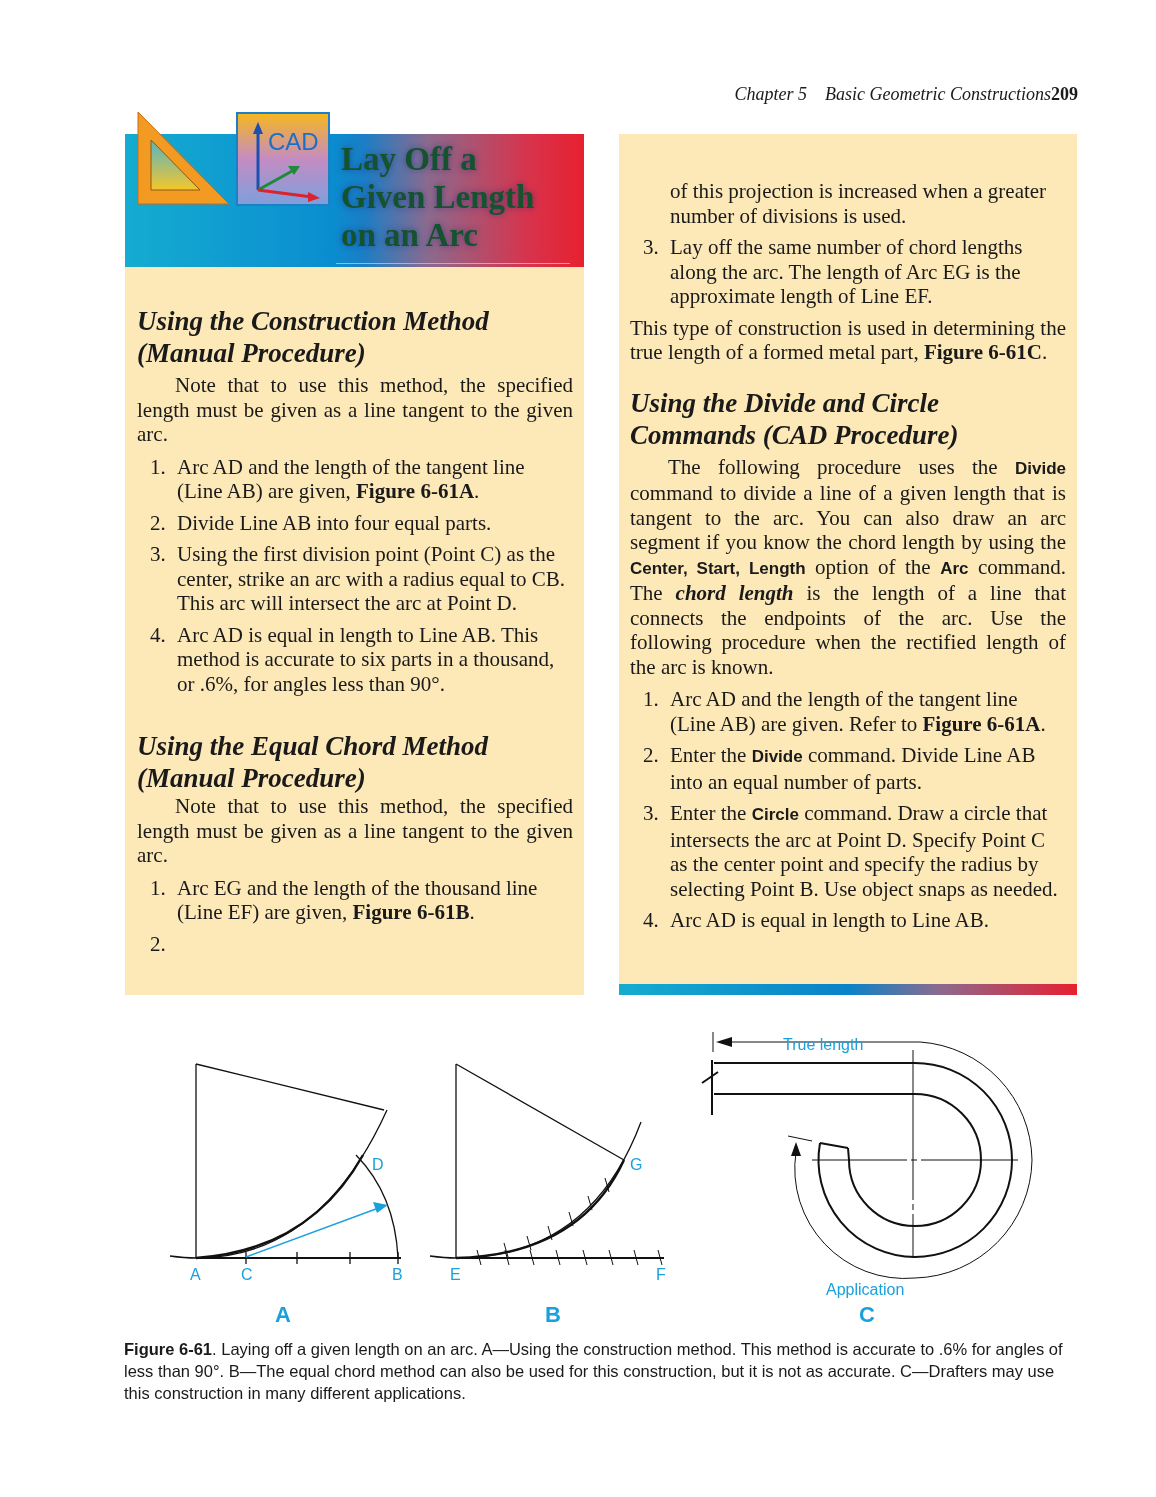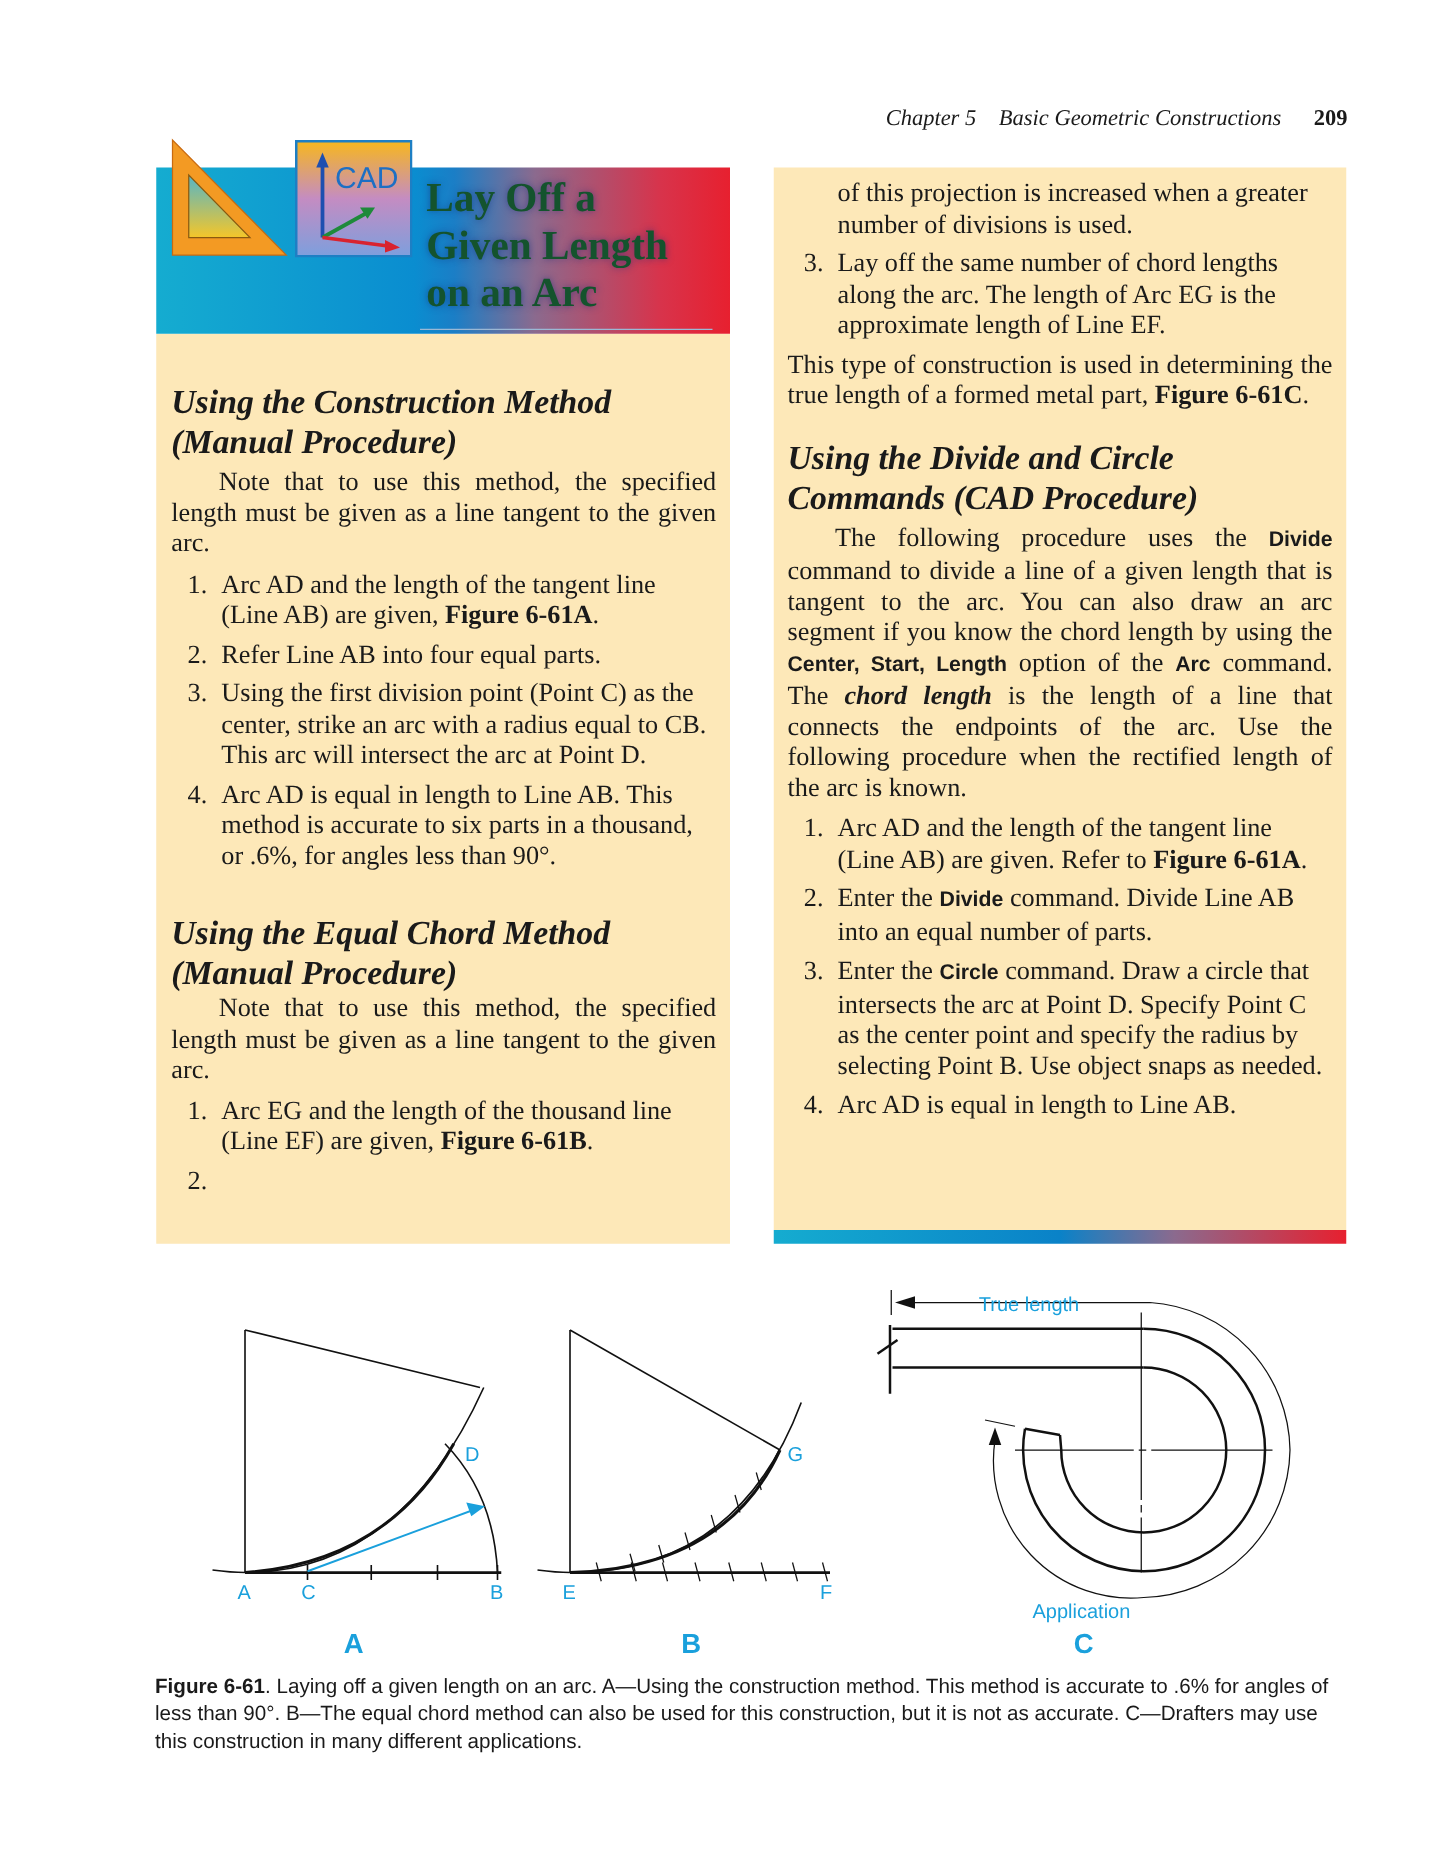--- a/index.html
+++ b/index.html
@@ -1,21 +1,21 @@
 <!DOCTYPE html>
 <html><head>
 <meta charset="utf-8">
 <style>
   html, body { margin: 0; padding: 0; background: #ffffff; }
   body { width: 1156px; height: 1497px; position: relative; overflow: hidden;
          font-family: "Liberation Serif", "DejaVu Serif", serif; color: #1a1a1a; }
   .running-head { position: absolute; top: 84px; left: 600px; width: 478px; text-align: right;
                   font-size: 18px; font-style: italic; }
   .running-head .sep { display: inline-block; width: 18px; }
-  .running-head .pg { font-style: normal; font-weight: bold; margin-left: 26px; }
+  .running-head .pg { font-style: normal; font-weight: bold; }
 
   .col { position: absolute; background: #fde8b8; }
   .col-left { left: 125px; top: 267px; width: 459px; height: 728px; }
   .col-right { left: 619px; top: 134px; width: 458px; height: 850px; }
 
   .banner { position: absolute; left: 125px; top: 134px; width: 459px; height: 133px;
             background: linear-gradient(90deg, #15acd0 0%, #0a8dd0 45%, #1b7ec6 52%, #8b6a8e 66%, #d8334b 88%, #e7202f 100%); }
   .banner-rule { position: absolute; left: 336px; top: 263px; width: 234px; height: 1px; background: #9bb8d5; }
   .triangle-icon { position: absolute; left: 136px; top: 110px; }
   .cad-icon { position: absolute; left: 236px; top: 112px; width: 94px; height: 94px; }
@@ -89,37 +89,37 @@
 </div>
 
 <div class="text" style="left:137px; top:282px; width:436px;">
   <div class="h2">
     <div>Using the Construction Method</div>
     <div>(Manual Procedure)</div>
   </div>
   <p class="para" style="margin-top:4px;">Note that to use this method, the specified length must be given as a line tangent to the given arc.</p>
   <ol style="margin-top:8px;">
     <li><span class="num">1.</span><span>Arc AD and the length of the tangent line (Line AB) are given, </span><span class="b">Figure 6-61A</span><span>.</span></li>
-    <li><span class="num">2.</span><span>Refer Line AB into four equal parts.</span></li>
+    <li><span class="num">2.</span><span>Divide Line AB into four equal parts.</span></li>
     <li><span class="num">3.</span><span>Using the first division point (Point C) as the center, strike an arc with a radius equal to CB. This arc will intersect the arc at Point D.</span></li>
     <li><span class="num">4.</span><span>Arc AD is equal in length to Line AB. This method is accurate to six parts in a thousand, or .6%, for angles less than 90°.</span></li>
   </ol>
   <div class="h2" style="margin-top:34px;">
     <div>Using the Equal Chord Method</div>
     <div>(Manual Procedure)</div>
   </div>
   <p class="para">Note that to use this method, the specified length must be given as a line tangent to the given arc.</p>
   <ol style="margin-top:8px;">
     <li><span class="num">1.</span><span>Arc EG and the length of the thousand line (Line EF) are given, </span><span class="b">Figure 6-61B</span><span>.</span></li>
     <li><span class="num">2.</span></li>
   </ol>
 </div>
 
 <div class="text" style="left:630px; top:142px; width:436px;">
-  <p style="padding-left:40px;">of this projection is increased when a greater number of divisions is used.</p>
+  <p style="padding-left:40px;margin-top:37px;">of this projection is increased when a greater number of divisions is used.</p>
   <ol style="margin-top:7px;">
     <li><span class="num">3.</span><span>Lay off the same number of chord lengths along the arc. The length of Arc EG is the approximate length of Line EF.</span></li>
   </ol>
   <p class="para noindent"><span>This type of construction is used in determining the true length of a formed metal part, </span><span class="b">Figure 6-61C</span><span>.</span></p>
   <div class="h2" style="margin-top:22px;">
     <div>Using the Divide and Circle</div>
     <div>Commands (CAD Procedure)</div>
   </div>
   <p class="para" style="margin-top:4px;"><span>The following procedure uses the </span><span class="cmd">Divide</span><span> command to divide a line of a given length that is tangent to the arc. You can also draw an arc segment if you know the chord length by using the </span><span class="cmd">Center, Start, Length</span><span> option of the </span><span class="cmd">Arc</span><span> command. The </span><span class="em">chord length</span><span> is the length of a line that connects the endpoints of the arc. Use the following procedure when the rectified length of the arc is known.</span></p>
   <ol style="margin-top:8px;">

